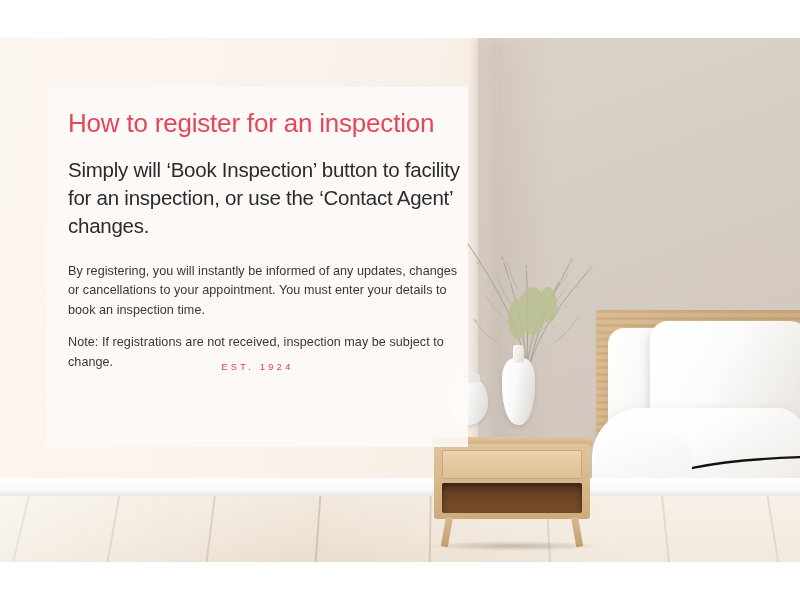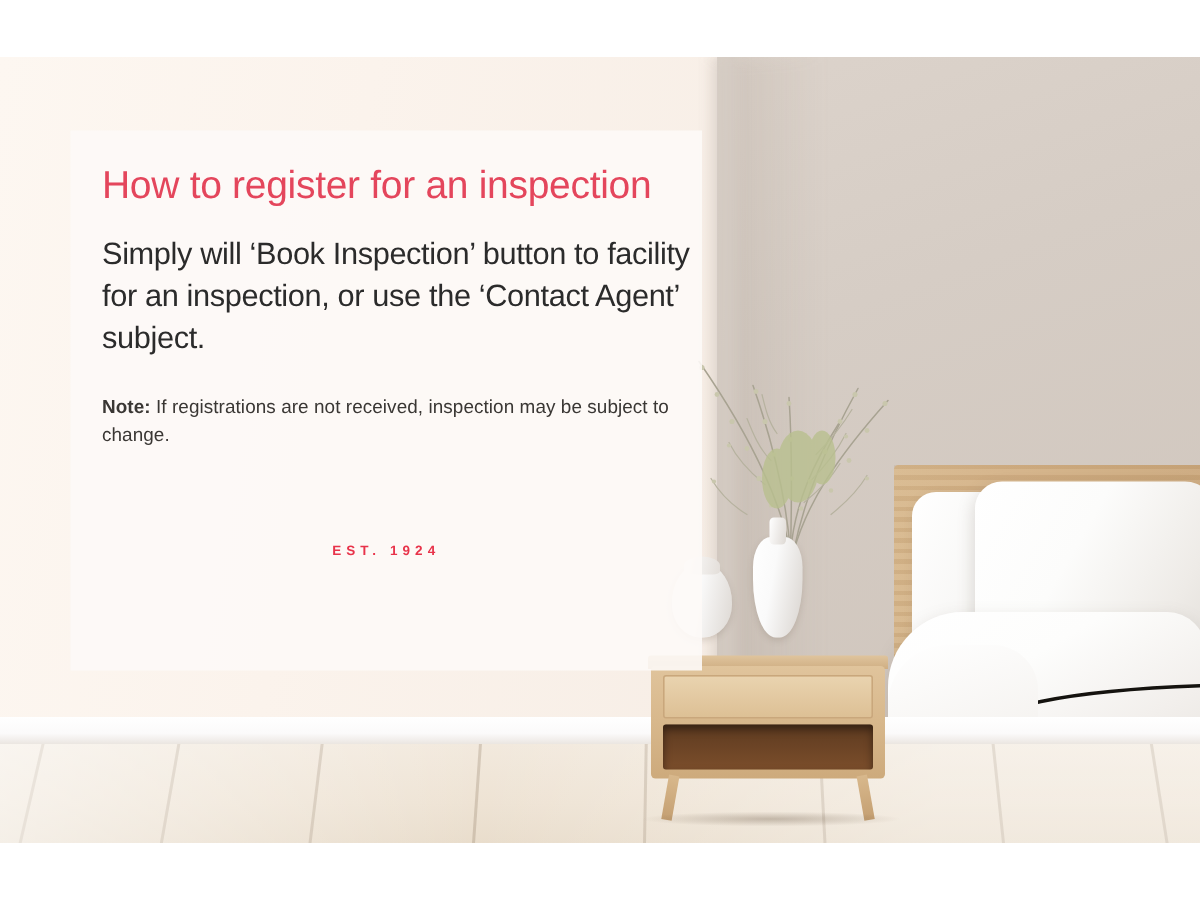--- a/index.html
+++ b/index.html
@@ -167,29 +167,29 @@
   .lead {
     font-size:20.5px; font-weight:400; color:#2b2b2b;
     line-height:1.38; letter-spacing:-.25px; margin-bottom:21px;
   }
   .lead b { font-weight:400; }
   .body-copy {
     font-size:12.6px; font-weight:400; color:#3a3734;
     line-height:1.55; letter-spacing:.05px; margin-bottom:13px;
   }
   .note { font-size:12.6px; color:#3a3734; line-height:1.55; letter-spacing:.05px; }
-  .note b { font-weight:700; }
+  .note b { font-weight:400; }
 
   #logo { position:absolute; left:0; top:268px; width:421px; text-align:center; }
   .logo-word {
     font-size:39px; font-weight:700; color:#e8334a;
     letter-spacing:-1.4px; line-height:1;
   }
   .logo-est {
-    margin-top:7px; font-size:9px; font-weight:700; color:#e8334a;
+    margin-top:7px; font-size:9px; font-weight:400; color:#e8334a;
     letter-spacing:3.4px;
     text-align:center;
   }
 </style>
 </head>
 <body>
 
 <div id="stage">
 
   <div id="photo">
@@ -292,22 +292,23 @@
       <div class="ns-leg r"></div>
       <div class="ns-shadow"></div>
     </div>
 
   </div>
 
   <div id="card">
 
     <div class="headline">How to register for an inspection</div>
 
-    <div class="lead"><span>Simply will </span><b>‘Book Inspection’</b><span> button to facility for an inspection, or use the </span><b>‘Contact Agent’</b><span> subject.</span></div>
-
+    <div class="lead"><span>Simply will </span><b>‘Book Inspection’</b><span> button to facility for an inspection, or use the </span><b>‘Contact Agent’</b><span> changes.</span></div>
+
+    <div class="body-copy">By registering, you will instantly be informed of any updates, changes or cancellations to your appointment. You must enter your details to book an inspection time.</div>
 
     <div class="note"><b>Note:</b><span> If registrations are not received, inspection may be subject to change.</span></div>
 
     <div id="logo">
       <div class="logo-est">EST. 1924</div>
     </div>
 
   </div>
 
 </div>

